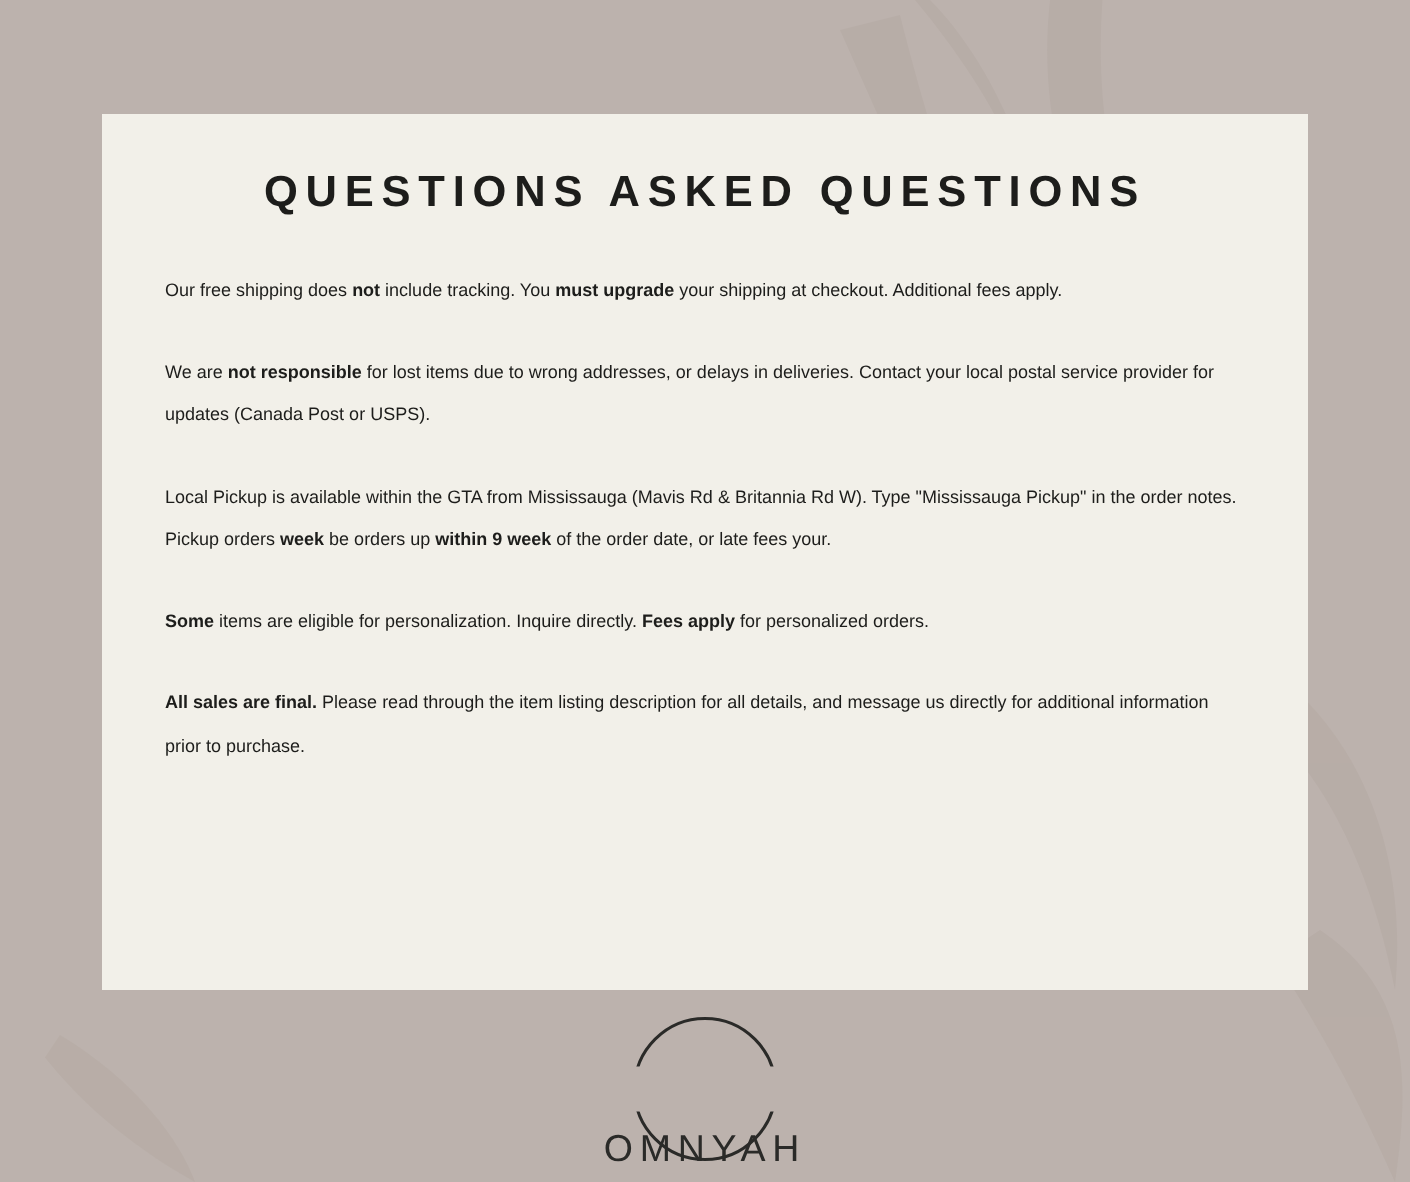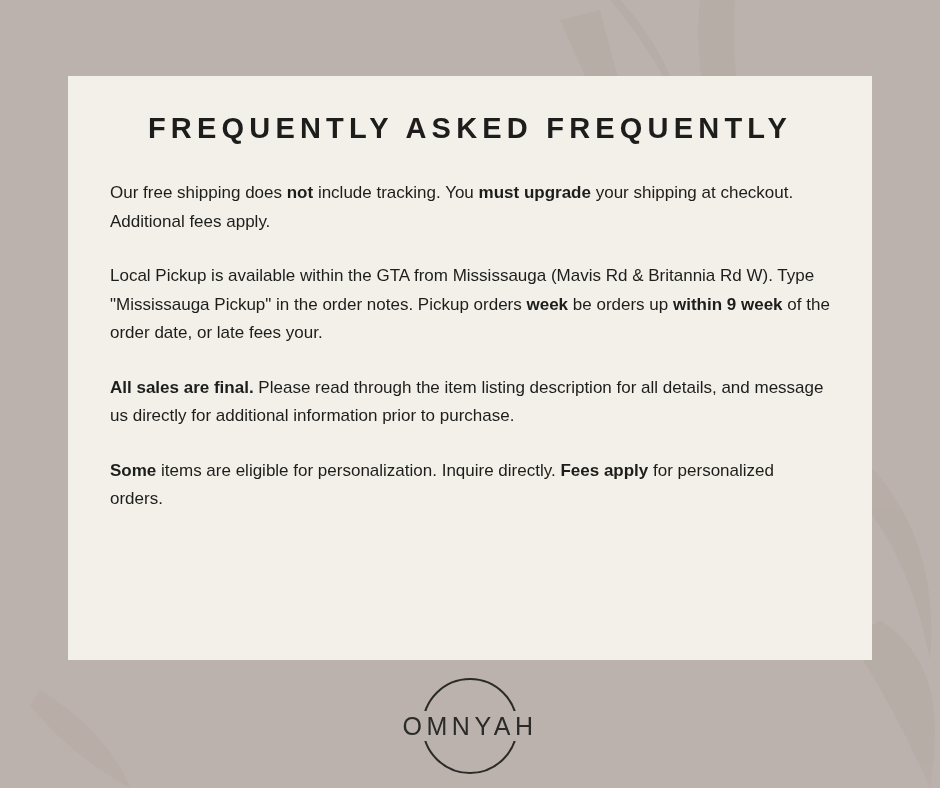--- a/index.html
+++ b/index.html
@@ -44,21 +44,21 @@
     white-space: nowrap;
   }
 
   .faq-list {
     margin: 0;
     padding: 0;
     list-style: none;
   }
 
   .faq-item {
-    font-size: 17px;
+    font-size: 12px;
     line-height: 28.5px;
     color: #1d1d1b;
     margin-bottom: 26px;
     text-align: left;
   }
   .faq-item:last-child { margin-bottom: 0; }
 
   .faq-item b { font-weight: bold; }
 
   .logo-wrap {
@@ -69,21 +69,21 @@
     height: 124px;
     display: flex;
     align-items: center;
     justify-content: center;
   }
   .logo {
     position: relative;
     width: 230px;
     height: 110px;
     display: flex;
-    align-items: center;
+    align-items: flex-end;
     justify-content: center;
   }
   .logo-ring {
     position: absolute;
     left: 50%;
     top: 50%;
     transform: translate(-50%, -50%);
     width: 96px;
     height: 96px;
     border-radius: 50%;
@@ -119,26 +119,27 @@
     <path d="M610 0 C 660 60, 700 130, 700 210 C 700 120, 660 40, 620 0 Z"></path>
     <path d="M700 0 C 690 90, 720 180, 790 240 C 740 150, 730 70, 735 0 Z"></path>
     <path d="M560 20 C 600 110, 640 200, 690 300 C 650 180, 620 90, 600 10 Z"></path>
     <path d="M820 430 C 900 470, 940 560, 930 660 C 910 560, 870 490, 800 450 Z"></path>
     <path d="M880 620 C 940 660, 940 720, 930 788 C 900 720, 870 670, 850 640 Z"></path>
     <path d="M40 690 C 90 720, 120 760, 130 788 C 80 760, 50 730, 30 705 Z"></path>
   </g>
 </svg>
 
 <div class="card">
-  <h1 class="faq-title">FREQUENTLY ASKED FREQUENTLY</h1>
+  <h1 class="faq-title">QUESTIONS ASKED QUESTIONS</h1>
   <ul class="faq-list">
     <li class="faq-item"><span>Our free shipping does </span><b>not</b><span> include tracking. You </span><b>must upgrade</b><span> your shipping at checkout. Additional fees apply.</span></li>
+    <li class="faq-item"><span>We are </span><b>not responsible</b><span> for lost items due to wrong addresses, or delays in deliveries. Contact your local postal service provider for updates (Canada Post or USPS).</span></li>
     <li class="faq-item"><span>Local Pickup is available within the GTA from Mississauga (Mavis Rd &amp; Britannia Rd W). Type "Mississauga Pickup" in the order notes. Pickup orders </span><b>week</b><span> be orders up </span><b>within 9 week</b><span> of the order date, or late fees your.</span></li>
+    <li class="faq-item"><b>Some</b><span> items are eligible for personalization. Inquire directly. </span><b>Fees apply</b><span> for personalized orders.</span></li>
     <li class="faq-item"><b>All sales are final.</b><span> Please read through the item listing description for all details, and message us directly for additional information prior to purchase.</span></li>
-    <li class="faq-item"><b>Some</b><span> items are eligible for personalization. Inquire directly. </span><b>Fees apply</b><span> for personalized orders.</span></li>
   </ul>
 </div>
 
 <div class="logo-wrap">
   <div class="logo">
     <span class="logo-ring"></span>
     <span class="logo-text-mask"></span>
     <span class="logo-text">OMNYAH</span>
   </div>
 </div>

